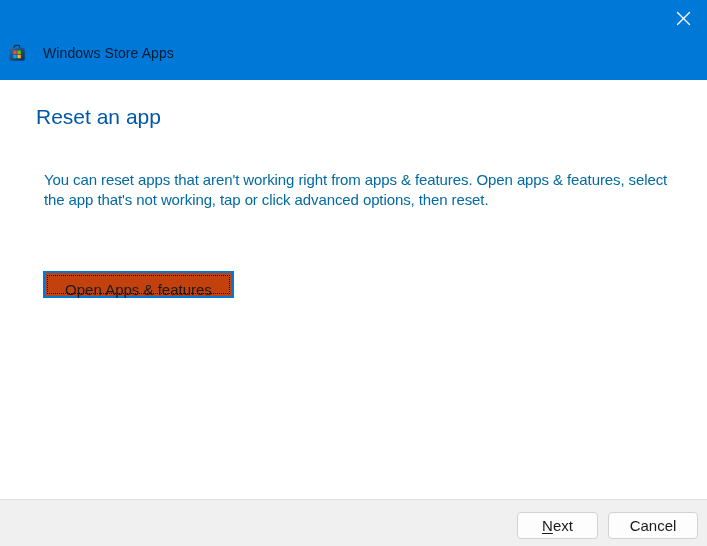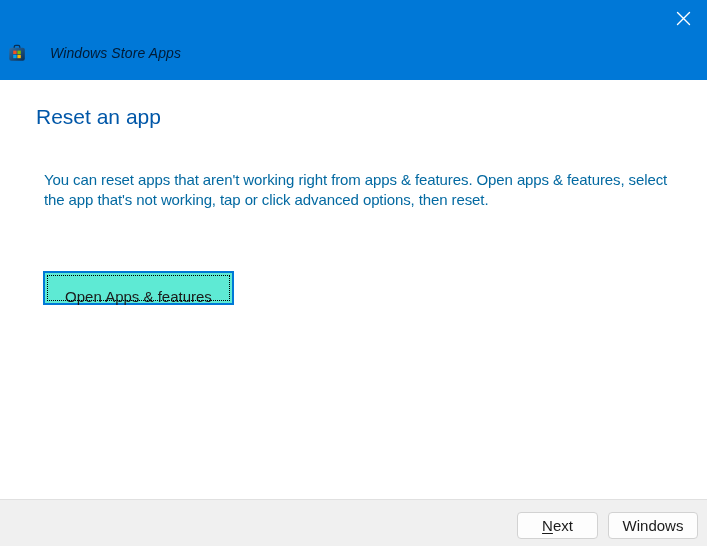--- a/index.html
+++ b/index.html
@@ -18,21 +18,21 @@
     background: #0078D7;
   }
   .close-btn {
     position: absolute; top: 3px; right: 9px;
     width: 30px; height: 30px;
     display: flex; align-items: center; justify-content: center;
     background: transparent; border: none; cursor: pointer; padding: 0;
   }
   .app-row {
     position: absolute; left: 8px; top: 44px;
-    display: flex; align-items: center; gap: 24px; font-style: italic;
+    display: flex; align-items: center; gap: 17px;
   }
   .store-icon { width: 18px; height: 18px; display: block; }
   .app-title {
     color: #001B36;
     font-size: 14px;
     letter-spacing: 0.1px;
   }
 
   
   .heading {
@@ -46,28 +46,28 @@
     width: 645px;
     font-size: 15px; line-height: 20px;
     color: #0369a1;
     letter-spacing: -0.1px;
     margin: 0;
   }
   .open-btn {
     position: absolute; left: 43px; top: 271px;
     width: 191px; height: 27px;
     box-sizing: border-box;
-    background: #5eead4;
+    background: #c2410c;
     border: 2px solid #0078D7;
     outline: 1px dotted #000000;
     outline-offset: -5px;
     font-family: "Liberation Sans", sans-serif;
     font-size: 15px; color: #1B1B1B;
     cursor: pointer;
-    padding: 15px;
+    padding: 8px;
   }
 
   
   .footer {
     position: absolute; left: 0; top: 499px;
     width: 707px; height: 47px;
     box-sizing: border-box;
     background: #F0F0F0;
     border-top: 1px solid #E0E0E0;
   }
@@ -123,14 +123,14 @@
 
 <h1 class="heading">Reset an app</h1>
 
 <p class="description">You can reset apps that aren't working right from apps &amp; features. Open apps &amp; features, select the app that's not working, tap or click advanced options, then reset.</p>
 
 <button class="open-btn">Open Apps &amp; features</button>
 
 <div class="footer">
   <button class="footer-btn next-btn"><span class="accesskey">N</span><span>ext</span></button>
 
-  <button class="footer-btn cancel-btn">Windows</button>
+  <button class="footer-btn cancel-btn">Cancel</button>
 </div>
 
 </body></html>

